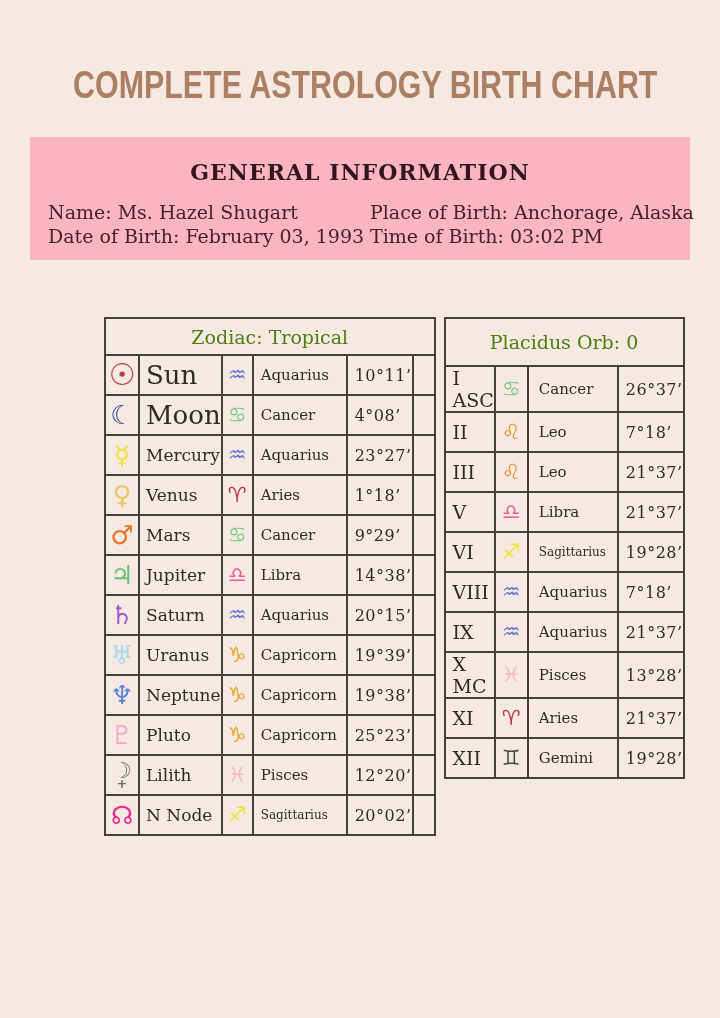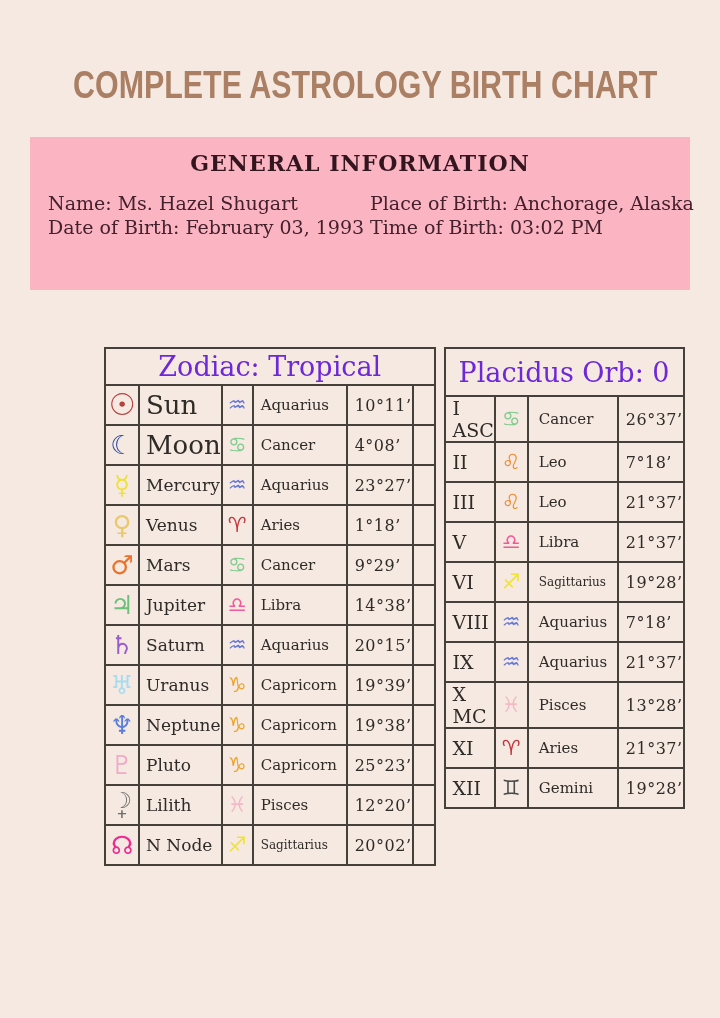--- a/index.html
+++ b/index.html
@@ -20,23 +20,23 @@
     font-size:38px;
     line-height:1;
     color:#ab7f63;
     letter-spacing:0px;
   }
   .title .squeeze{display:inline-block;transform:scaleX(0.80);transform-origin:center;white-space:nowrap;}
   
   .info-panel{
     margin:33px 30px 0 30px;
     background:#fbb4c1;
-    height:153px;
+    height:123px;
     box-sizing:border-box;
-    padding-top:13px;
+    padding-top:22px;
   }
   .info-heading{
     margin:0;
     text-align:center;
     font-size:22px;
     font-weight:bold;
     letter-spacing:1px;
     color:#33151f;
   }
   .info-grid{
@@ -50,22 +50,22 @@
   .tables{
     display:flex;
     align-items:flex-start;
     gap:8px;
     margin:57px 0 0 104px;
   }
   table{border-collapse:collapse;table-layout:fixed;}
   th,td{border:2px solid #46403a;padding:0;box-sizing:border-box;}
   thead th{
     font-weight:normal;
-    font-size:27px;
-    color:#6d28d9;
+    font-size:19px;
+    color:#4d7c0f;
     text-align:center;
   }
   .zodiac-table thead th{height:37px;}
   .houses-table thead th{height:48px;}
   .zodiac-table td{height:40px;}
   .houses-table td{height:40px;}
   .c-picon{width:34px;text-align:center;}
   .c-pname{width:70px;font-size:17px;padding-left:6px;}
   .c-pname.large{font-size:26px;}
   .c-sicon{width:31px;text-align:center;}

